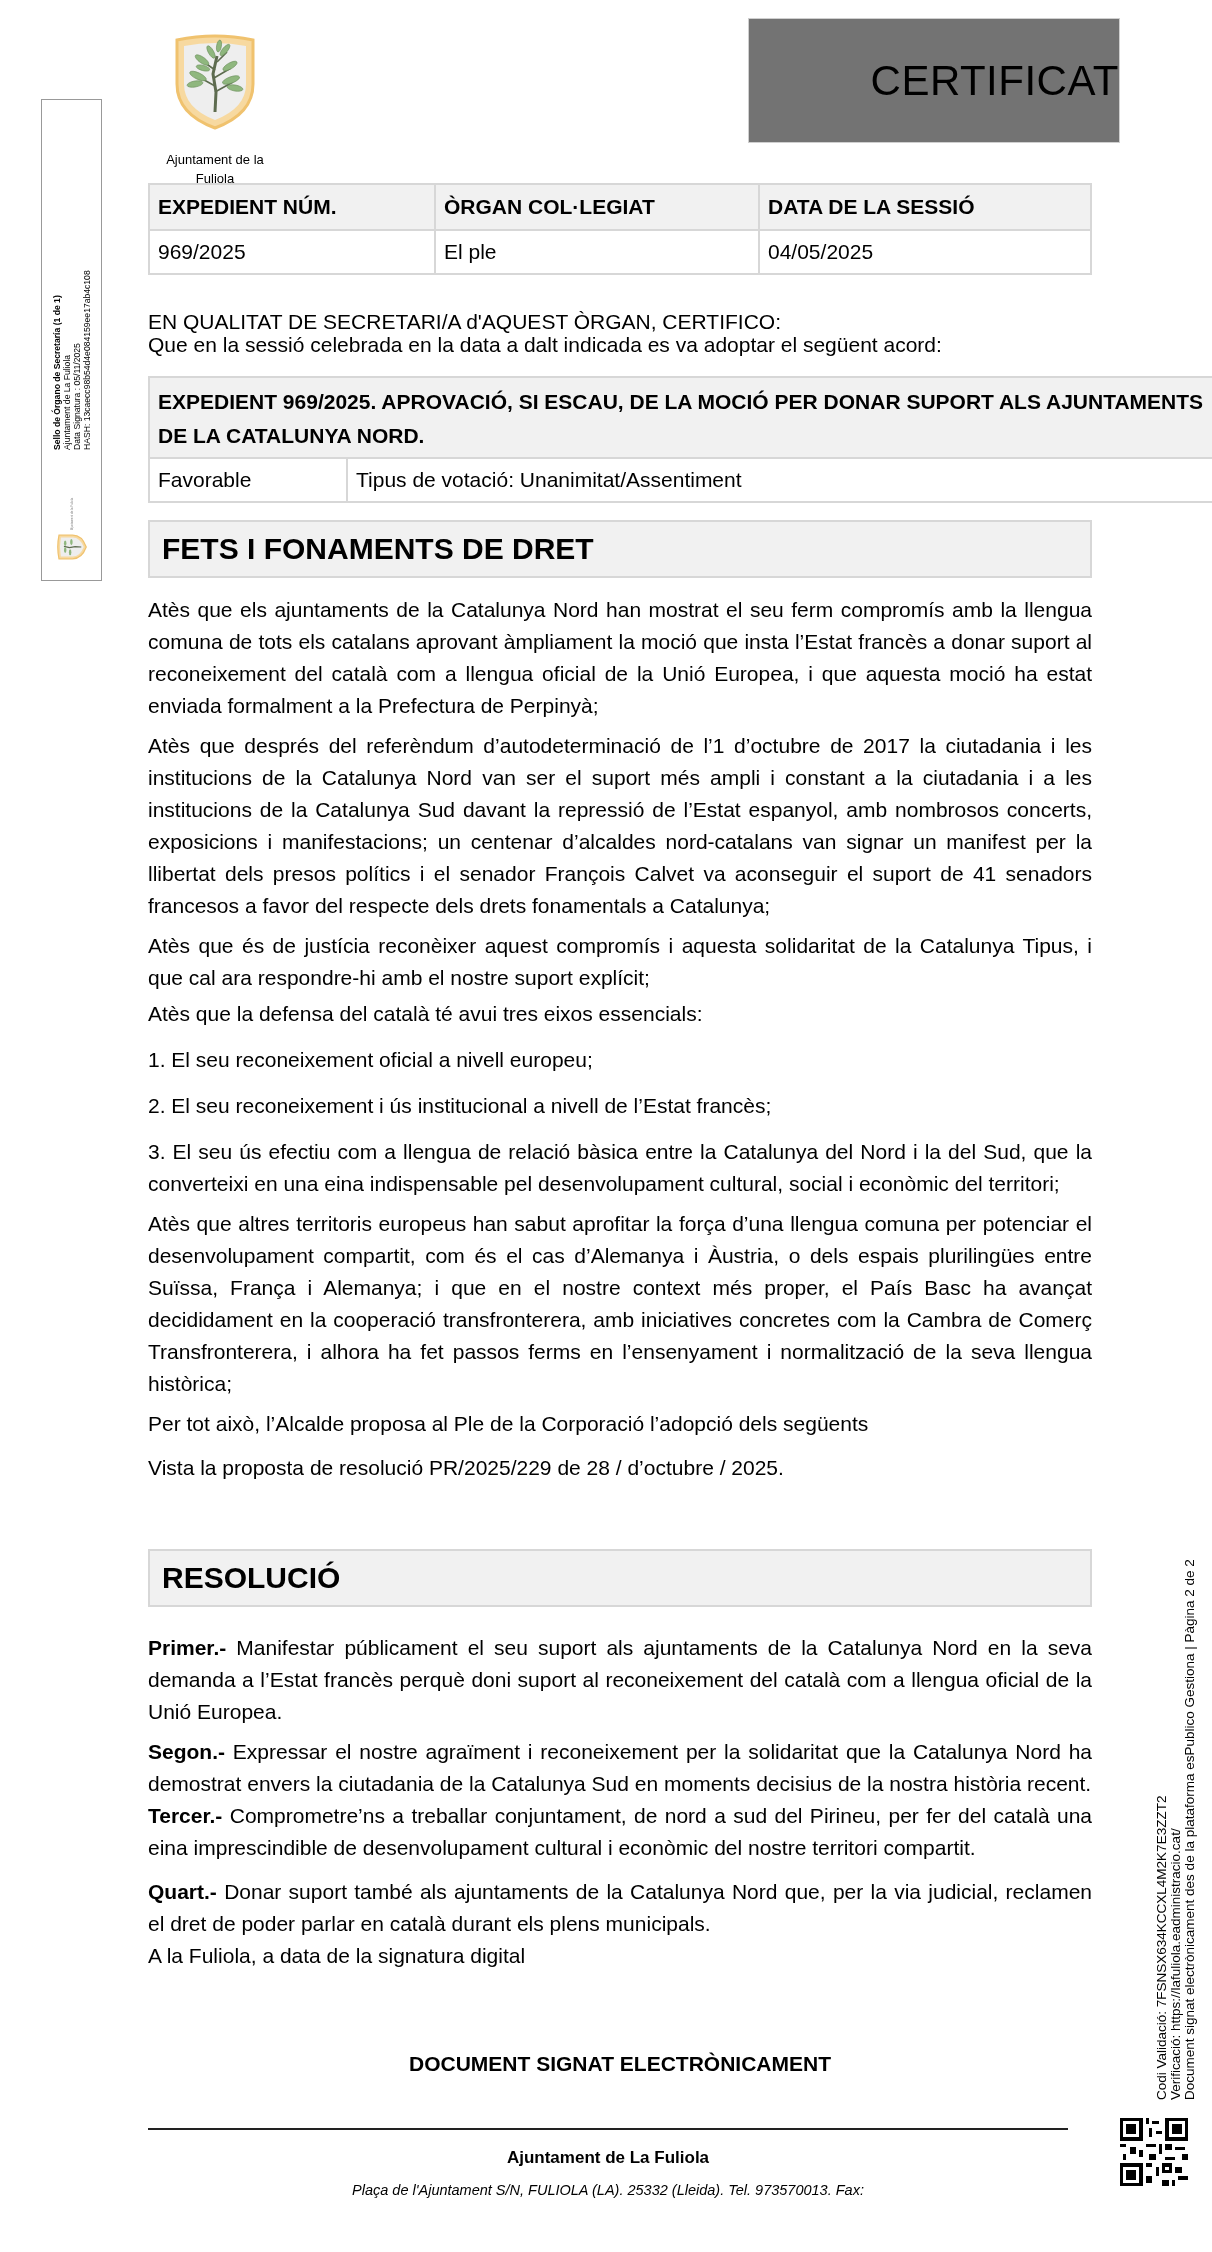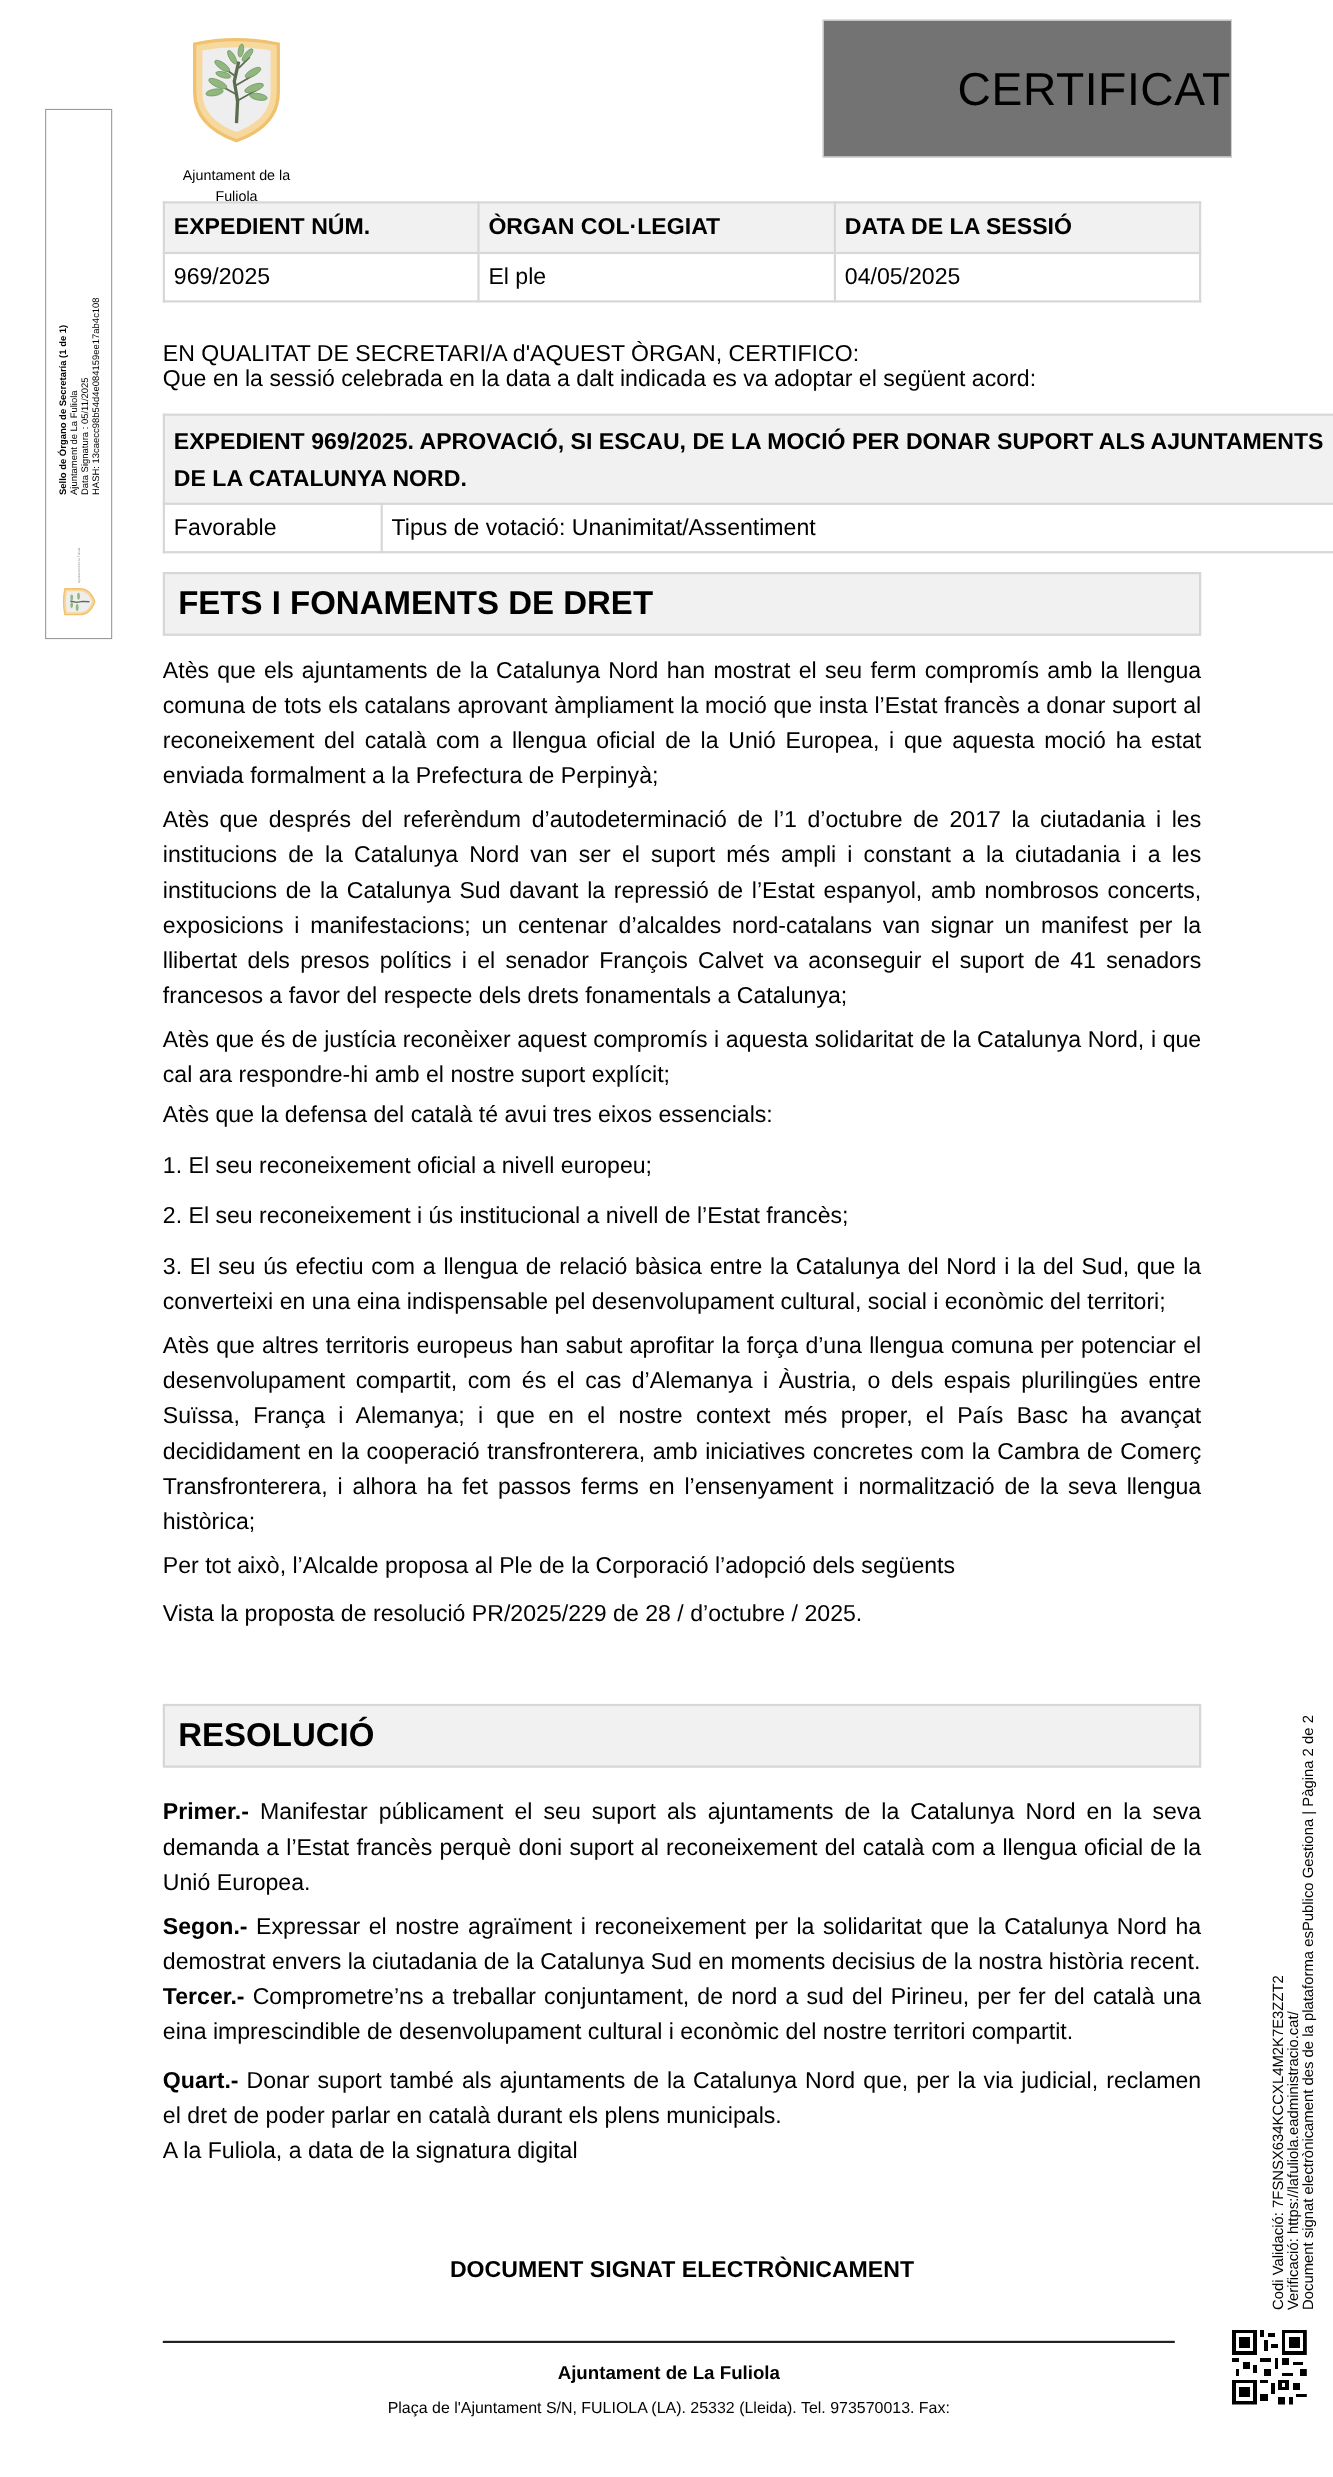--- a/index.html
+++ b/index.html
@@ -44,21 +44,21 @@
                   font-size: 30px; display: flex; align-items: center; padding-left: 12px; }
 
   .body-text { left: 148px; width: 944px; font-size: 21px; line-height: 32px; text-align: justify; }
   .body-text p { margin: 0 0 8px 0; }
   .body-text p.list { margin: 0 0 14px 0; }
   .body-text b { font-weight: bold; }
 
   .signed { left: 148px; top: 2052px; width: 944px; text-align: center; font-weight: bold; font-size: 21px; }
   .footer-rule { left: 148px; top: 2128px; width: 920px; height: 0; border-top: 2px solid #222; }
   .footer-org { left: 148px; top: 2148px; width: 920px; text-align: center; font-weight: bold; font-size: 17px; }
-  .footer-addr { left: 148px; top: 2182px; width: 920px; text-align: center; font-size: 14.5px; }
+  .footer-addr { left: 148px; top: 2182px; width: 920px; text-align: center; font-size: 14.5px; font-style: italic; }
 
   
   .validation { left: 1136px; top: 1600px; width: 80px; height: 500px; }
   .validation-inner { position: absolute; left: 50%; top: 50%; width: 500px;
                       transform: translate(-50%, -50%) rotate(-90deg);
                       font-size: 13.5px; line-height: 14px; white-space: nowrap; }
   .qr { left: 1120px; top: 2118px; width: 68px; height: 68px; }
 </style>
 </head>
 <body>
@@ -147,21 +147,21 @@
 </tbody>
   </table>
 
 <div class="abs section-head" style="top:520px">
   <span>FETS I FONAMENTS DE DRET</span>
 </div>
 
 <div class="abs body-text" style="top:594px">
   <p>Atès que els ajuntaments de la Catalunya Nord han mostrat el seu ferm compromís amb la llengua comuna de tots els catalans aprovant àmpliament la moció que insta l’Estat francès a donar suport al reconeixement del català com a llengua oficial de la Unió Europea, i que aquesta moció ha estat enviada formalment a la Prefectura de Perpinyà;</p>
   <p>Atès que després del referèndum d’autodeterminació de l’1 d’octubre de 2017 la ciutadania i les institucions de la Catalunya Nord van ser el suport més ampli i constant a la ciutadania i a les institucions de la Catalunya Sud davant la repressió de l’Estat espanyol, amb nombrosos concerts, exposicions i manifestacions; un centenar d’alcaldes nord-catalans van signar un manifest per la llibertat dels presos polítics i el senador François Calvet va aconseguir el suport de 41 senadors francesos a favor del respecte dels drets fonamentals a Catalunya;</p>
-  <p style="margin-bottom:4px">Atès que és de justícia reconèixer aquest compromís i aquesta solidaritat de la Catalunya Nord, i que cal ara respondre-hi amb el nostre suport explícit;</p>
+  <p style="margin-bottom:4px">Atès que és de justícia reconèixer aquest compromís i aquesta solidaritat de la Catalunya Tipus, i que cal ara respondre-hi amb el nostre suport explícit;</p>
   <p style="margin-bottom:14px">Atès que la defensa del català té avui tres eixos essencials:</p>
   <p class="list">1. El seu reconeixement oficial a nivell europeu;</p>
   <p class="list">2. El seu reconeixement i ús institucional a nivell de l’Estat francès;</p>
   <p>3. El seu ús efectiu com a llengua de relació bàsica entre la Catalunya del Nord i la del Sud, que la converteixi en una eina indispensable pel desenvolupament cultural, social i econòmic del territori;</p>
   <p>Atès que altres territoris europeus han sabut aprofitar la força d’una llengua comuna per potenciar el desenvolupament compartit, com és el cas d’Alemanya i Àustria, o dels espais plurilingües entre Suïssa, França i Alemanya; i que en el nostre context més proper, el País Basc ha avançat decididament en la cooperació transfronterera, amb iniciatives concretes com la Cambra de Comerç Transfronterera, i alhora ha fet passos ferms en l’ensenyament i normalització de la seva llengua històrica;</p>
   <p style="margin-bottom:12px">Per tot això, l’Alcalde proposa al Ple de la Corporació l’adopció dels següents</p>
   <p>Vista la proposta de resolució PR/2025/229 de 28 / d’octubre / 2025.</p>
 </div>
 
 <div class="abs section-head" style="top:1549px">

